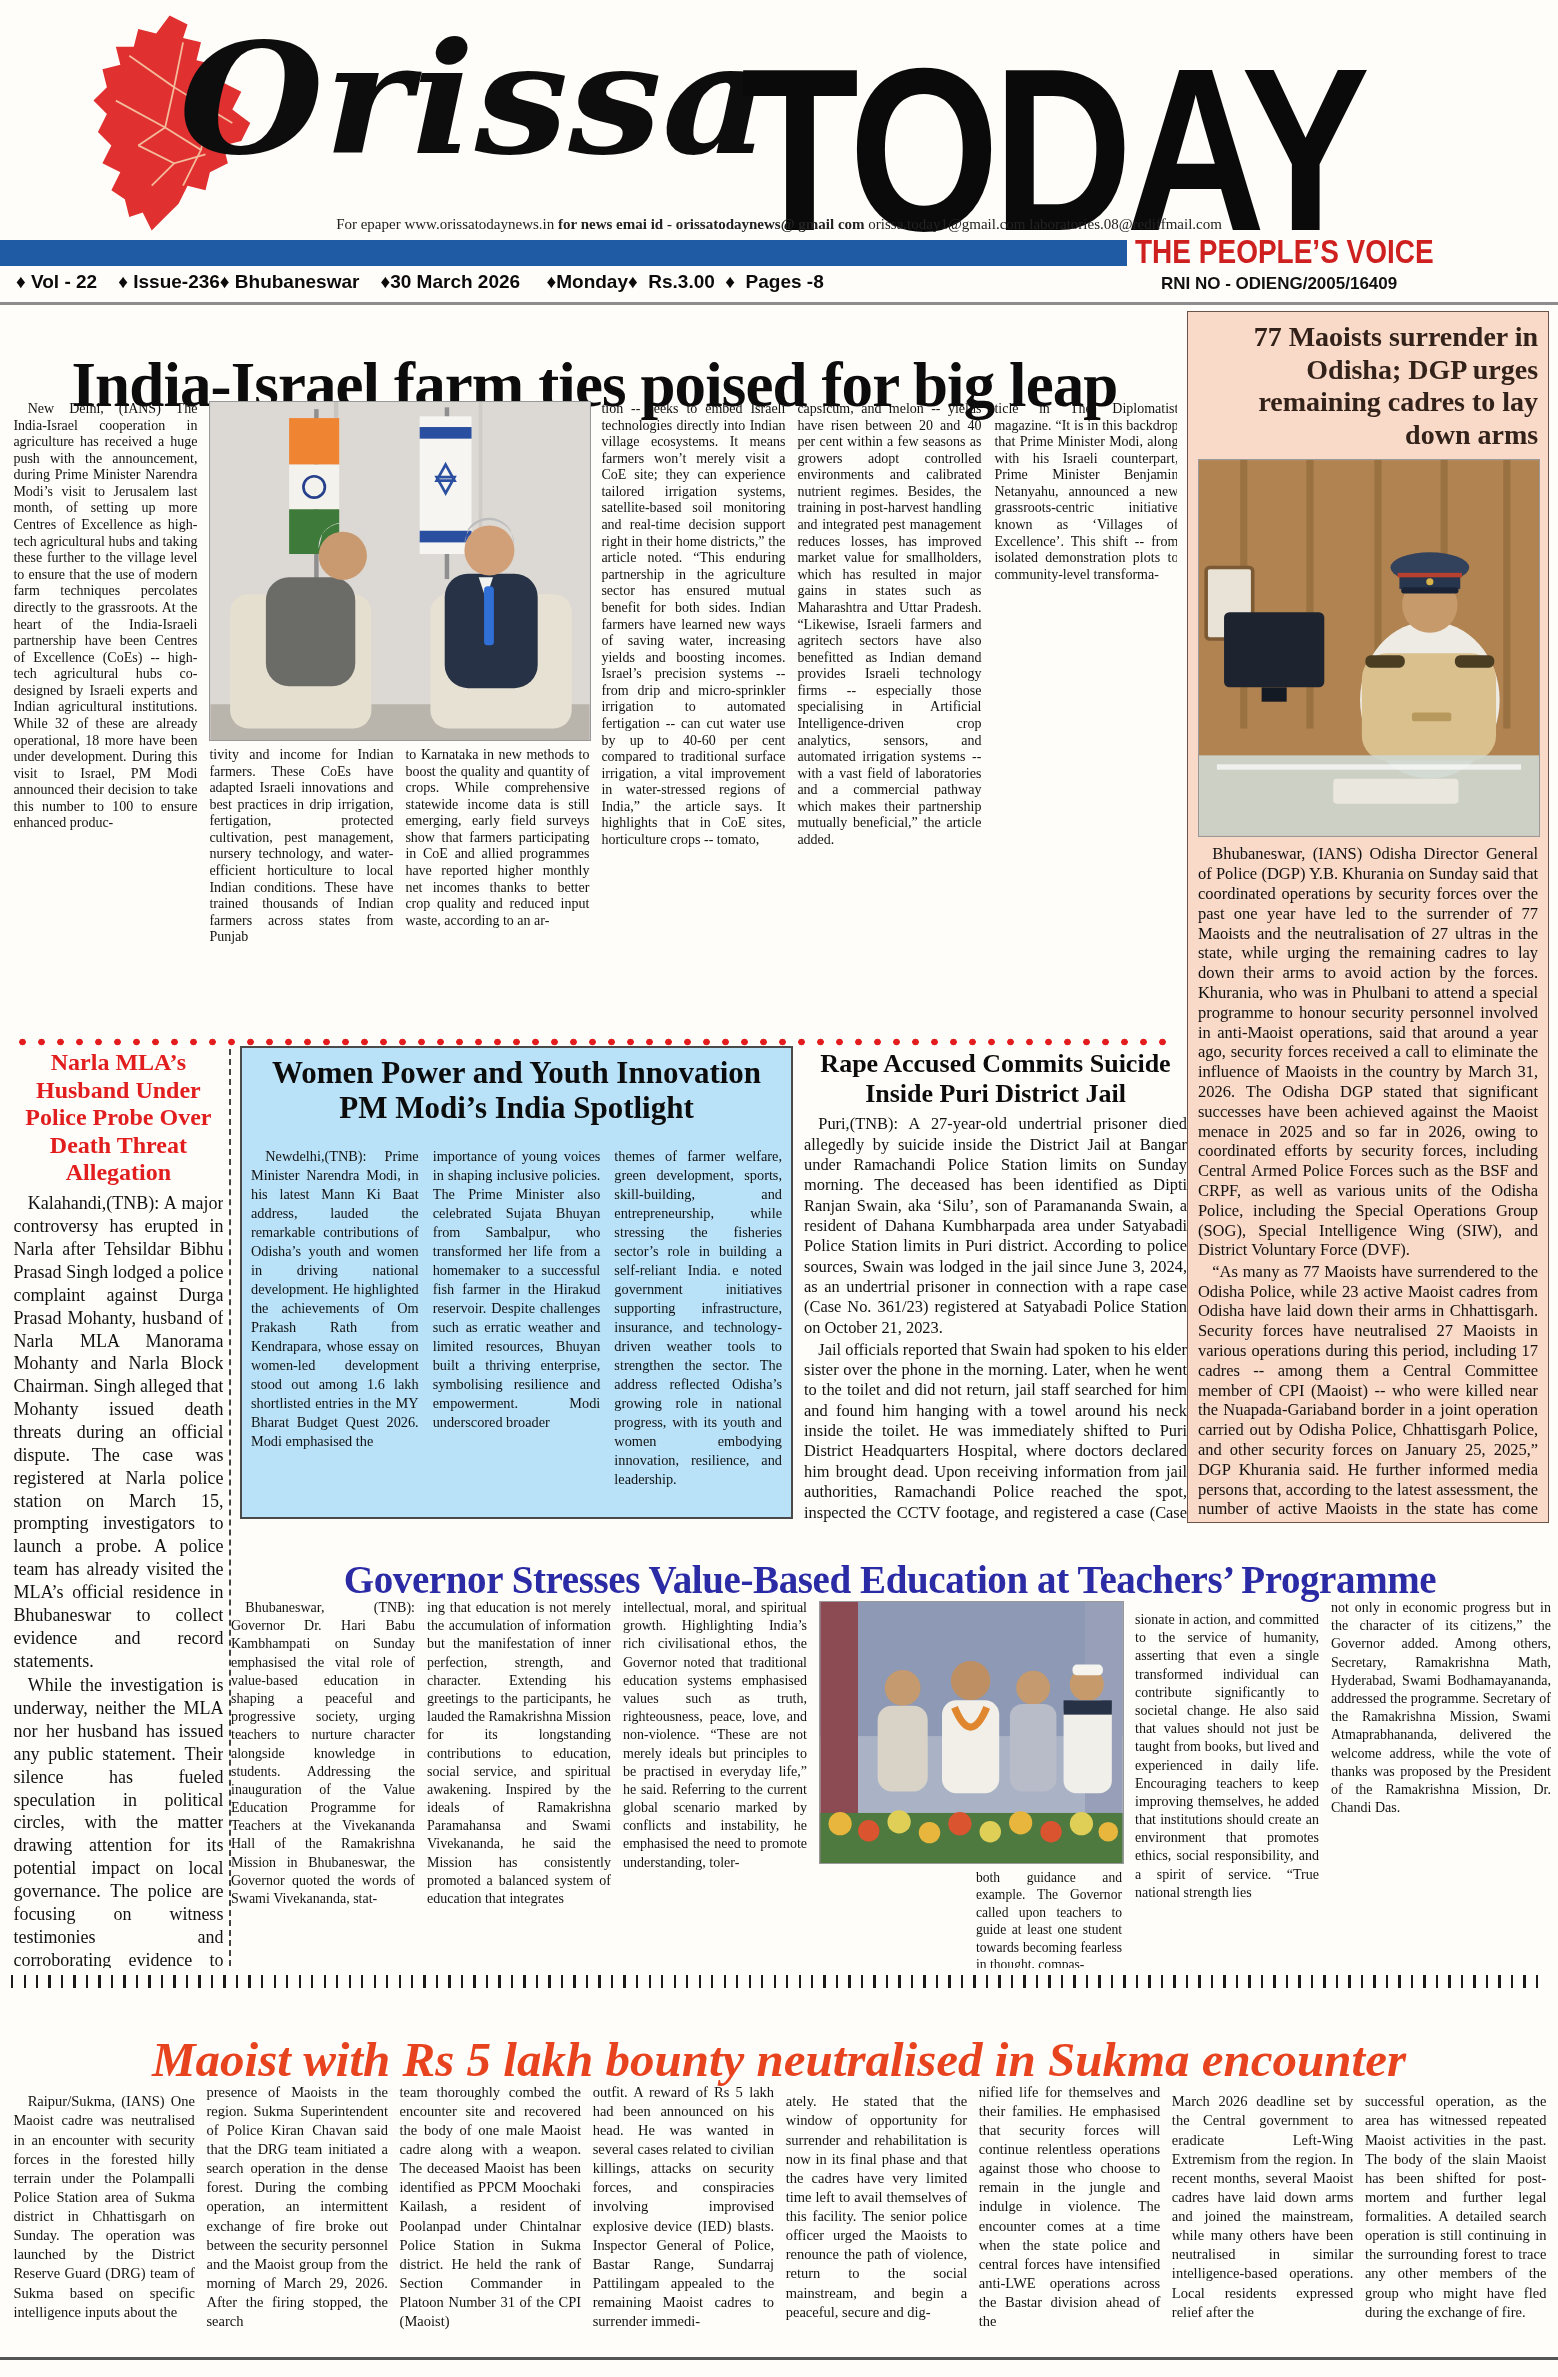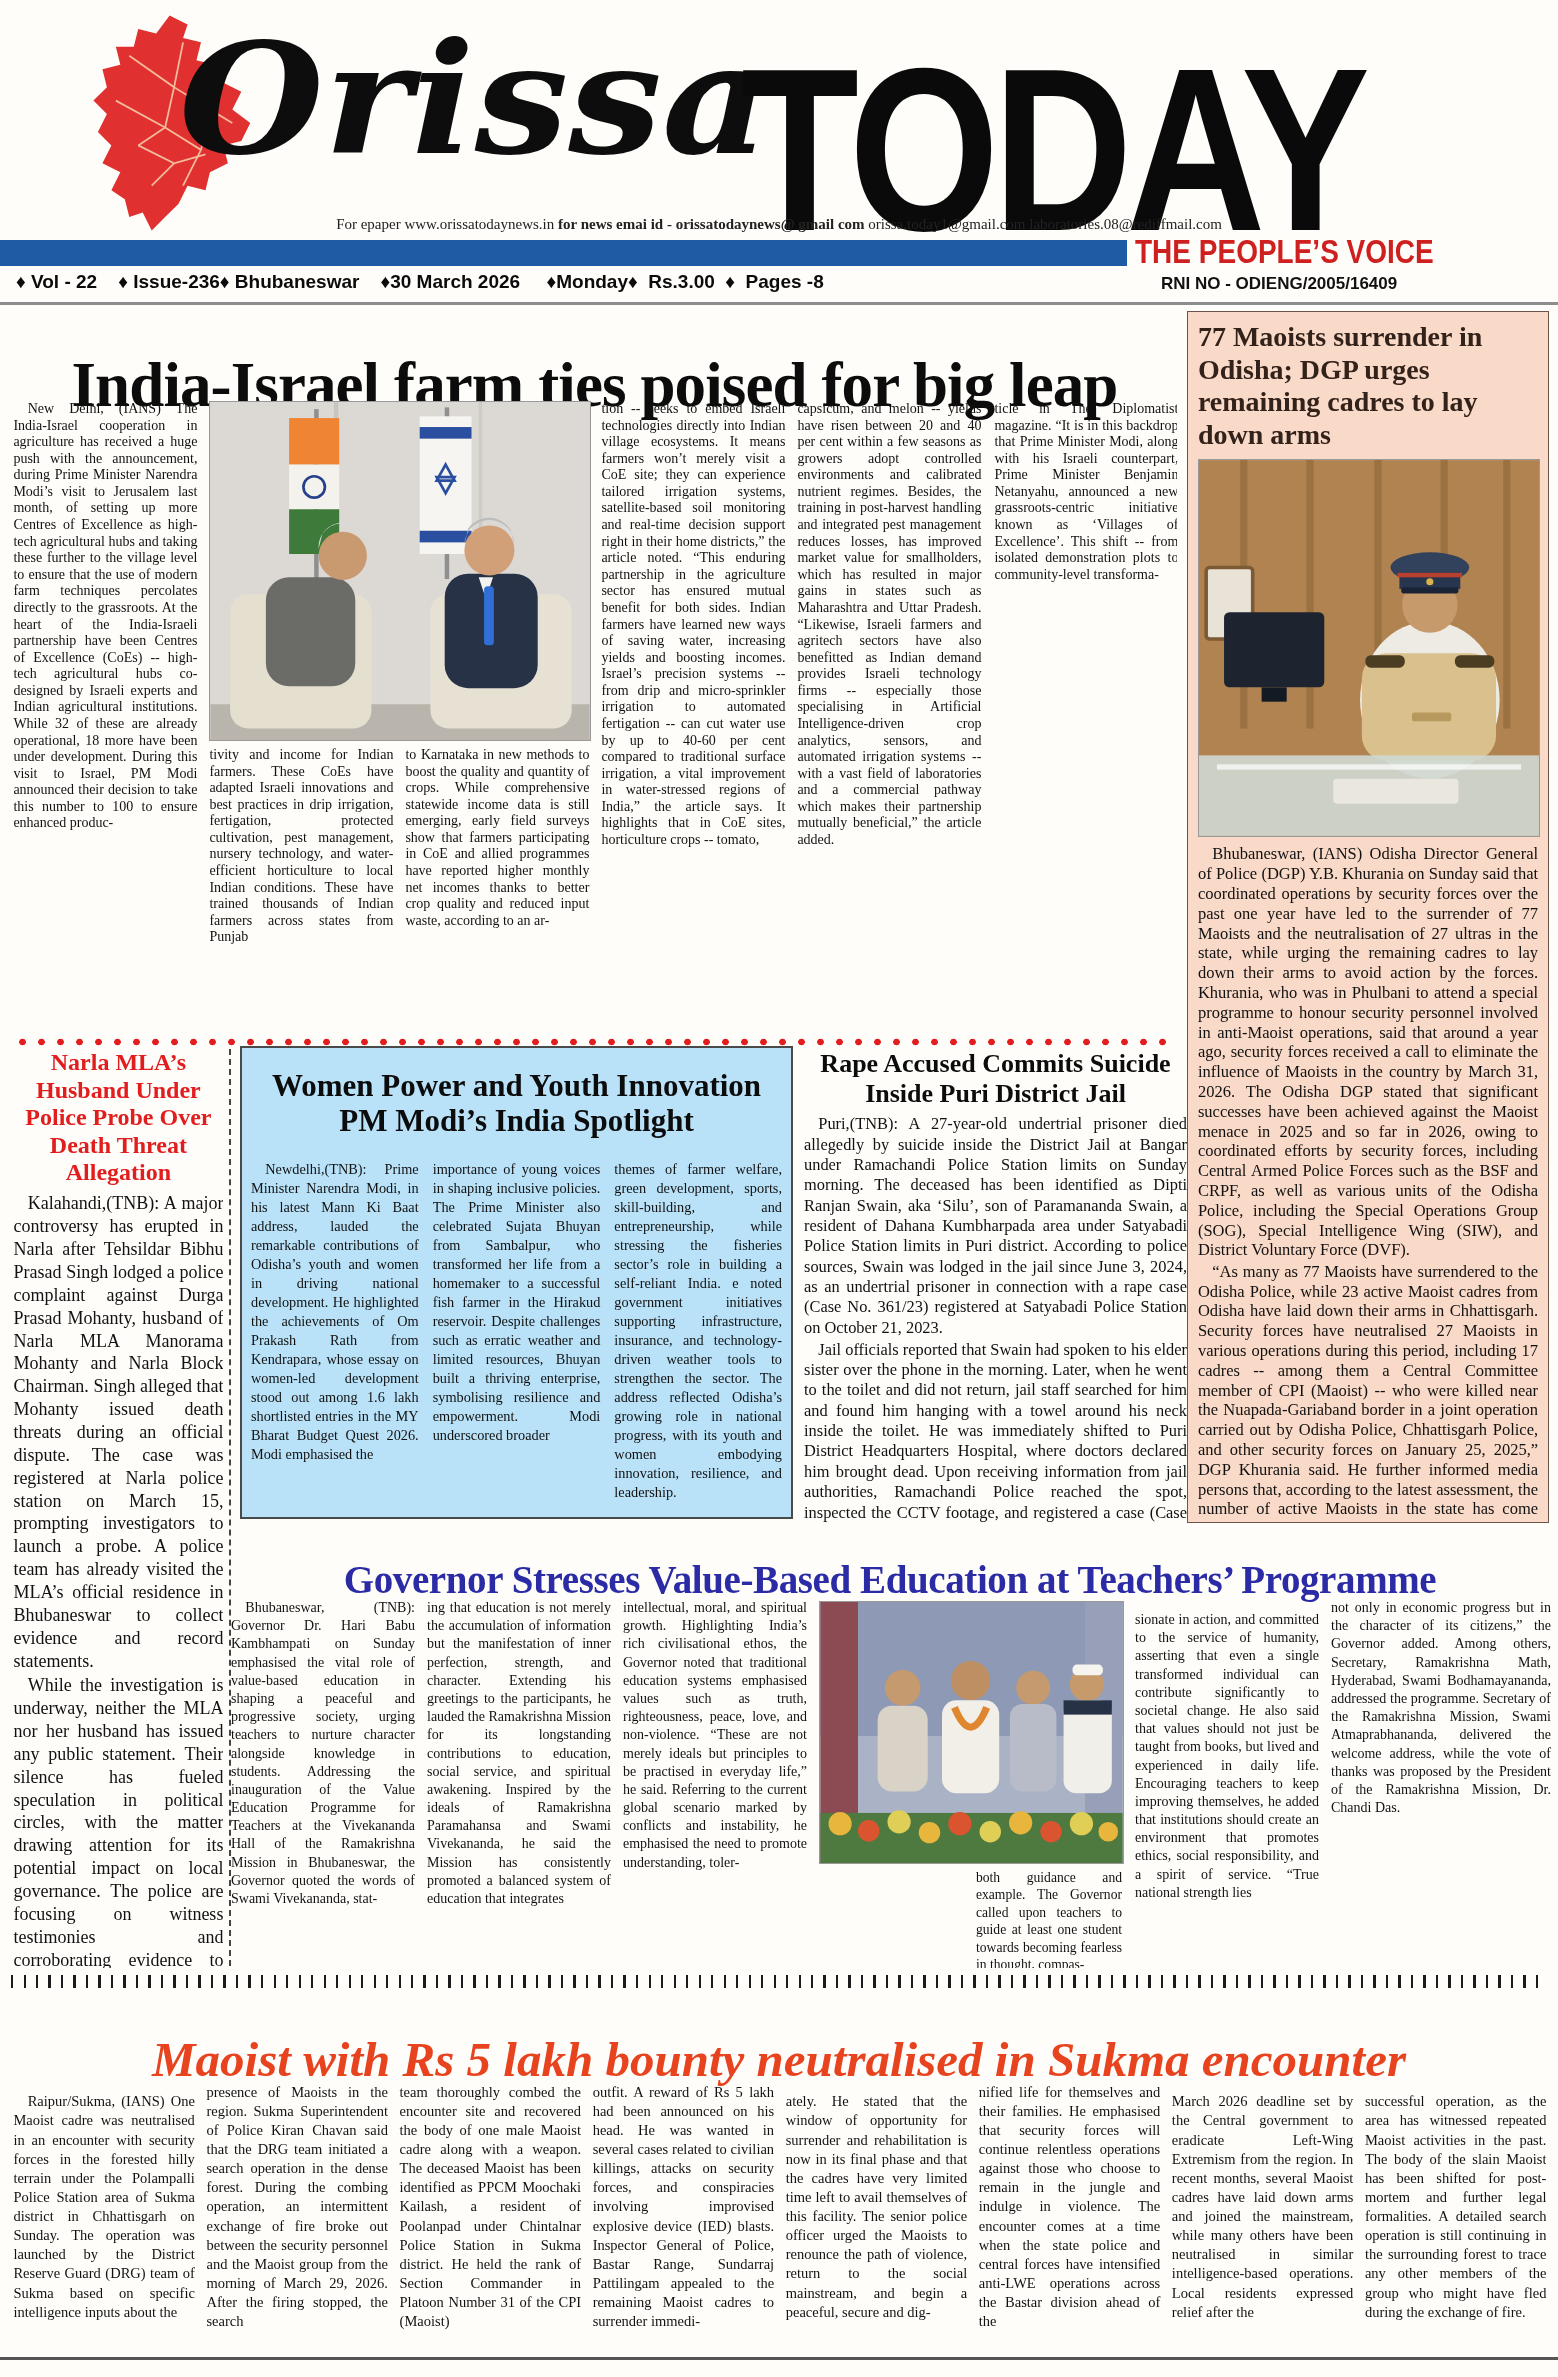--- a/index.html
+++ b/index.html
@@ -32,30 +32,30 @@
   .main-zone{left:13.4px;top:401px;width:1164px;height:638px;overflow:hidden;}
   .mcol{position:absolute;font-size:14px;line-height:1.185;}
   .photo-frame{position:absolute;border:0.9px solid #999;overflow:hidden;background:#d6d3ce;}
   .dotline{left:13.4px;top:1037px;width:1164px;height:9.9px;
         background-image:radial-gradient(circle 3.2px,#e31d1d 3px,transparent 3.6px);
         background-size:19px 9.9px;background-repeat:repeat-x;}
 
   
   .pinkbox{left:1187px;top:311px;width:362px;height:1212px;background:#f9d9c7;border:1.8px solid #6e5348;
         box-sizing:border-box;padding:5.4px 9.9px;overflow:hidden;}
-  .pink-head{font-weight:bold;font-size:28px;line-height:1.17;text-align:left;color:#32221a;margin:3.6px 0 7.2px 0;}
+  .pink-head{font-weight:bold;font-size:28px;line-height:1.17;text-align:right;color:#32221a;margin:3.6px 0 7.2px 0;}
   .pink-body{font-size:16.5px;line-height:1.2;text-align:justify;}
 
   
   .narla{left:13.4px;top:1049px;width:210px;height:919px;overflow:hidden;}
   .narla-head{font-weight:bold;font-size:24px;line-height:1.15;text-align:center;color:#e11d1d;margin:0 0 5.4px 0;}
   .narla-body{font-size:18px;line-height:1.27;text-align:justify;}
   .vdash{border-left:2.2px dashed #444;width:0;}
   .bluebox{left:240px;top:1046px;width:553px;height:473px;background:#b9e2f8;border:2.2px solid #4a4a4a;
-        box-sizing:border-box;padding:20px 9px;overflow:hidden;}
+        box-sizing:border-box;padding:7px 9px;overflow:hidden;}
   .blue-head{font-weight:bold;font-size:31px;line-height:1.13;text-align:center;color:#0c0c0c;}
   .blue-cols{display:flex;gap:14px;margin-top:7.2px;}
   .blue-col{flex:1;font-size:14.3px;line-height:1.33;text-align:justify;}
   .rapezone{left:804px;top:1049px;width:383px;height:473px;overflow:hidden;}
   .rape-head{font-weight:bold;font-size:26px;line-height:1.15;text-align:center;color:#0c0c0c;margin:0 0 5.4px 0;}
   .rape-body{font-size:16.4px;line-height:1.24;text-align:justify;}
 
   
   .gov-head{left:229px;top:1528px;width:1322px;font-weight:bold;font-size:39px;line-height:1.05;
         text-align:center;color:#2b2ba6;letter-spacing:-0.4px;}

